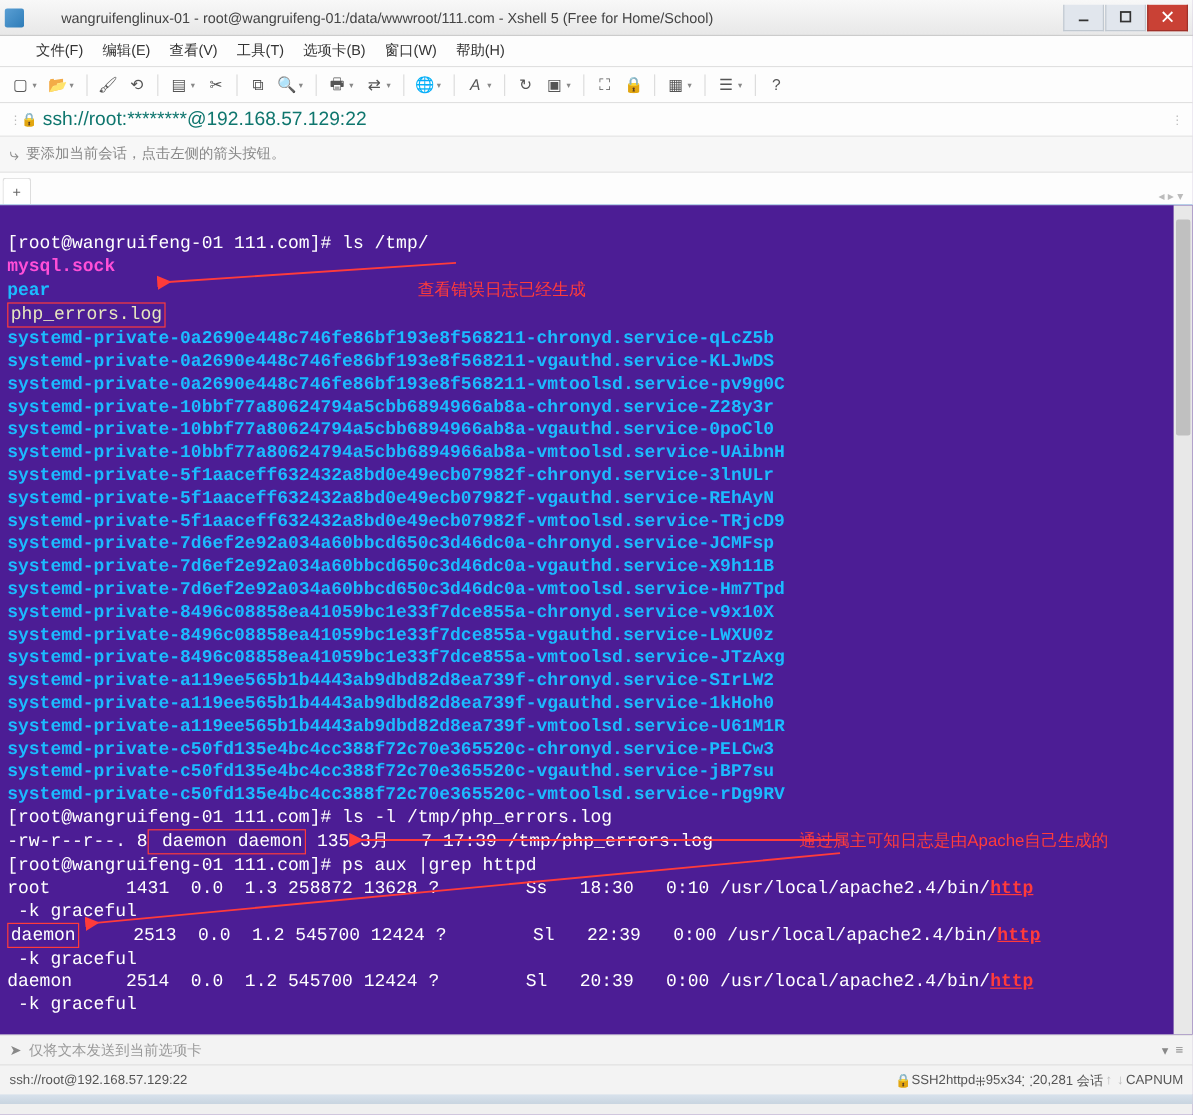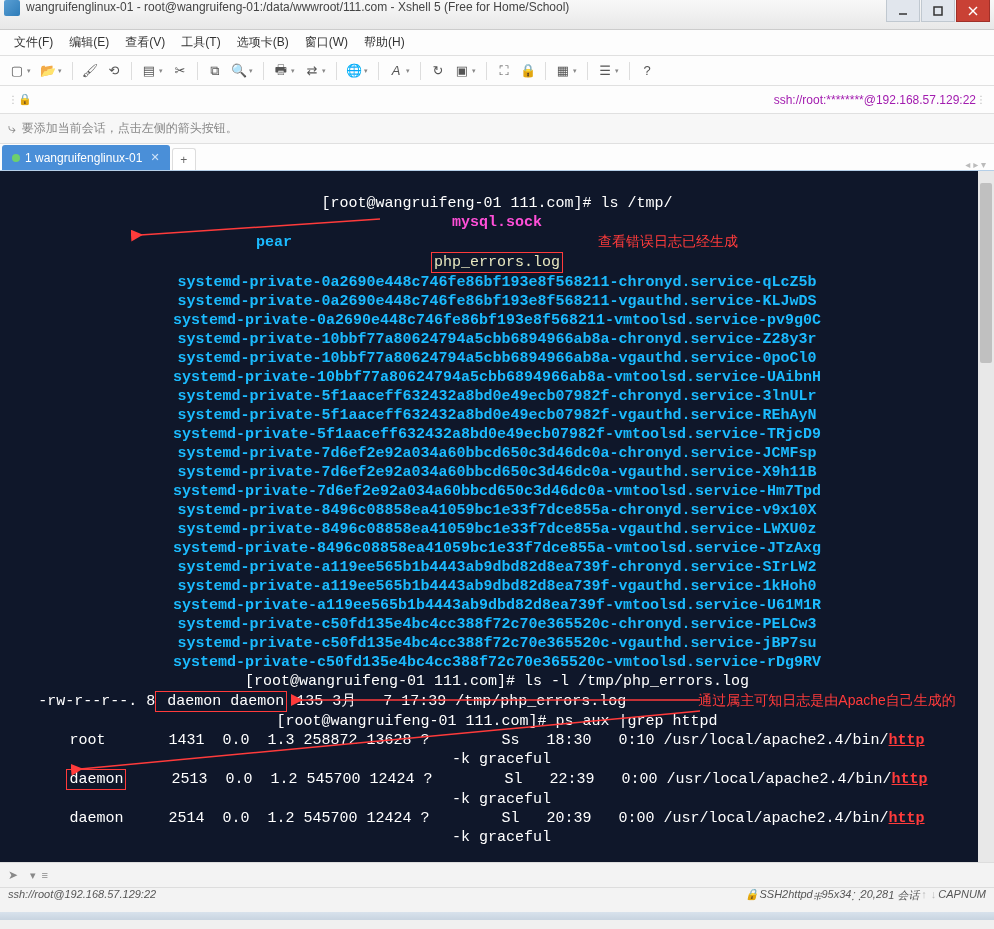--- a/index.html
+++ b/index.html
@@ -10,22 +10,23 @@
   width: 994px;
   height: 929px;
   overflow: hidden;
   position: relative;
 }
 .titlebar {
   height: 30px;
   background: linear-gradient(to bottom, #f8f8f8, #e8e8e8);
   border-bottom: 1px solid #ccc;
   display: flex;
-  align-items: flex-start;
+  align-items: center;
   padding: 0 4px;
+  gap: 25px;
 }
 .titlebar .icon-app {
   width: 16px; height: 16px;
   background: linear-gradient(135deg, #5a9fd4, #2e7cb8);
   border-radius: 2px;
   margin-right: 6px;
 }
 .titlebar-text { flex: 1; color: #444; font-size: 12px; }
 .win-controls { display: flex; }
 .win-btn {
@@ -39,21 +40,21 @@
 }
 .win-btn svg { width: 10px; height: 10px; }
 .win-close { background: #c94135; border-color: #a03028; }
 .win-close svg { stroke: #fff; }
 .menubar {
   height: 26px;
   background: #fdfdfd;
   border-bottom: 1px solid #e0e0e0;
   display: flex;
   align-items: center;
-  padding: 0 6px;
+  padding: 0 22px;
 }
 .menu-item { padding: 4px 8px; cursor: pointer; color: #333; }
 .toolbar {
   height: 30px;
   background: #fdfdfd;
   border-bottom: 1px solid #e0e0e0;
   display: flex;
   align-items: center;
   padding: 0 6px;
   gap: 2px;
@@ -70,21 +71,21 @@
 .dropdown-arrow { font-size: 7px; color: #888; margin-left: -3px; width: 8px; }
 .addressbar {
   height: 28px;
   background: #fdfdfd;
   border-bottom: 1px solid #e0e0e0;
   display: flex;
   align-items: center;
   padding: 0 8px;
 }
 .addr-lock { color: #888; margin-right: 4px; font-size: 11px; }
-.addr-text { color: #a21caf; font-size: 12px; flex: 1; text-align: right; }
+.addr-text { color: #0f766e; font-size: 16px; flex: 1; }
 .addr-edge { color: #bbb; font-size: 10px; }
 .hintbar {
   height: 30px;
   background: #f7f7f7;
   border-bottom: 1px solid #e0e0e0;
   display: flex;
   align-items: center;
   padding: 0 8px;
   color: #888;
 }
@@ -115,31 +116,30 @@
   width: 24px; height: 22px;
   background: #fff;
   border: 1px solid #ddd;
   border-bottom: none;
   display: flex; align-items: center; justify-content: center;
   cursor: pointer; color: #666;
   border-radius: 3px 3px 0 0;
 }
 .tab-nav { margin-left: auto; color: #bbb; padding: 0 6px; font-size: 10px; }
 .terminal {
-  background: #0f172a;
+  background: #4c1d95;
   color: #ccc;
   font-family: "Courier New", monospace;
   font-size: 15px;
   line-height: 19px;
   padding: 4px 6px;
   height: 691px;
   overflow: hidden;
   position: relative;
   white-space: pre;
-  text-align: center;
 }
 .t-white { color: #ffffff; }
 .t-cyan { color: #1bbbff; font-weight: bold; }
 .t-mag { color: #ff4fd8; font-weight: bold; }
 .t-red { color: #ff3b3b; font-weight: bold; text-decoration: underline; }
 .t-ylw { color: #e8e8c0; }
 .box-red { border: 1px solid #ff3b3b; padding: 0 2px; display: inline-block; }
 .anno { color: #ff3b3b; font-family: "Microsoft YaHei", sans-serif; font-size: 14px; }
 .arrow {
   position: absolute;
@@ -167,24 +167,24 @@
   padding: 0 8px;
   color: #999;
 }
 .send-icon { margin-right: 6px; color: #888; }
 .send-text { flex: 1; }
 .send-ctrl { color: #888; margin-left: 6px; font-size: 11px; cursor: pointer; }
 .statusbar {
   height: 24px;
   background: #f3f3f3;
   display: flex;
+  align-items: center;
   padding: 0 8px;
   color: #555;
   font-size: 11px;
-  font-style: italic;
 }
 .statusbar .seg { margin: 0 0; }
 .statusbar .flex { flex: 1; }
 .statusbar .arrow-sm { color: #bbb; margin: 0 2px; cursor: pointer; }
 .bottom-border { height: 8px; background: linear-gradient(to bottom,#d8e2ec,#c8d4e0); }
 </style>
 </head>
 <body>
 
 <div class="titlebar">
@@ -270,25 +270,20 @@
   <span class="addr-text">ssh://root:********@192.168.57.129:22</span>
   <span class="addr-edge">⋮</span>
 </div>
 
 <div class="hintbar">
   <span class="hint-icon">⤷</span>
   <span>要添加当前会话，点击左侧的箭头按钮。</span>
 </div>
 
 <div class="tabbar">
-  <div class="tab">
-    <span class="dot"></span>
-    <span>1 wangruifenglinux-01</span>
-    <span class="close-x">✕</span>
-  </div>
   <div class="tab-add">+</div>
   <div class="tab-nav">
     <span>◂</span>
     <span>▸</span>
     <span>▾</span>
   </div>
 </div>
 
 <div class="terminal">
 <span class="t-white">[root@wangruifeng-01 111.com]#</span> <span class="t-white">ls /tmp/</span>
@@ -352,20 +347,21 @@
       <line x1="630" y1="4" x2="10" y2="62" stroke="#ff3b3b" stroke-width="1.5" marker-end="url(#ah3)"></line>
     </svg>
 
 <div class="scrollbar">
   <div class="thumb" style="top:12px;height:180px"></div>
 </div>
 </div>
 
 <div class="sendbar">
   <span class="send-icon">➤</span>
+  <span class="send-text">仅将文本发送到当前选项卡</span>
   <span class="send-ctrl">▾</span>
   <span class="send-ctrl">≡</span>
 </div>
 
 <div class="statusbar">
   <span>ssh://root@192.168.57.129:22</span>
   <span class="flex"></span>
   <span>🔒 </span>
     <span class="seg">SSH2</span>
   <span class="seg">httpd</span>

